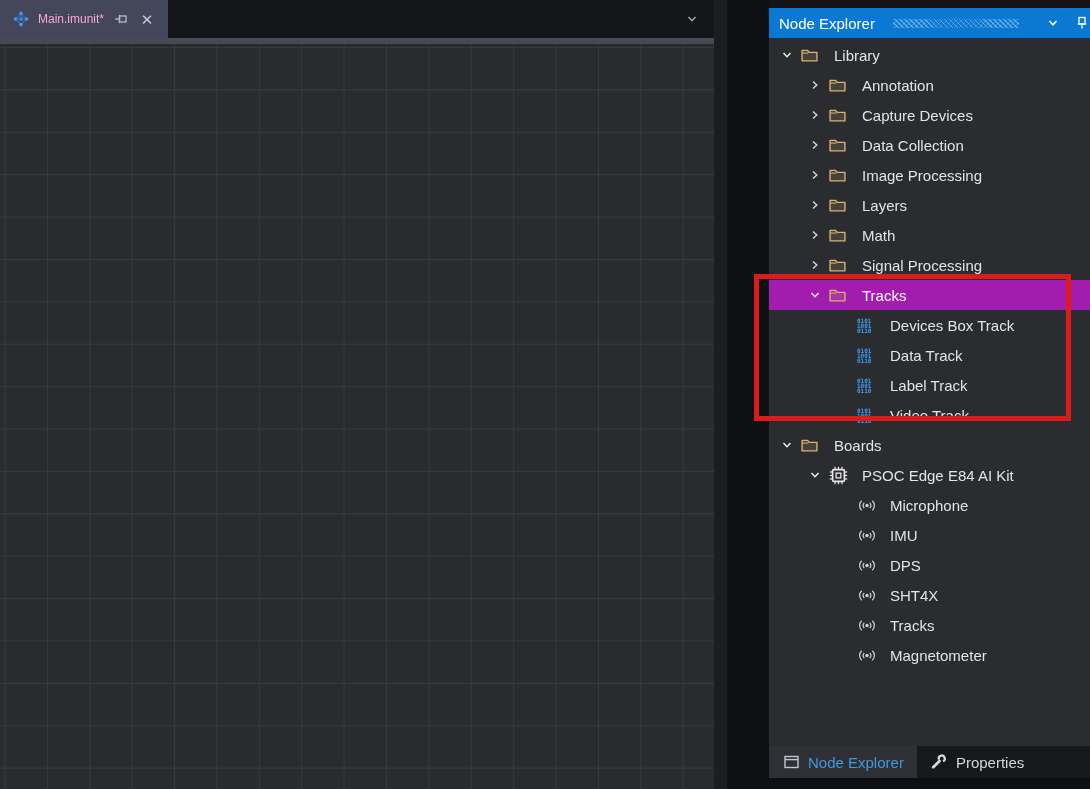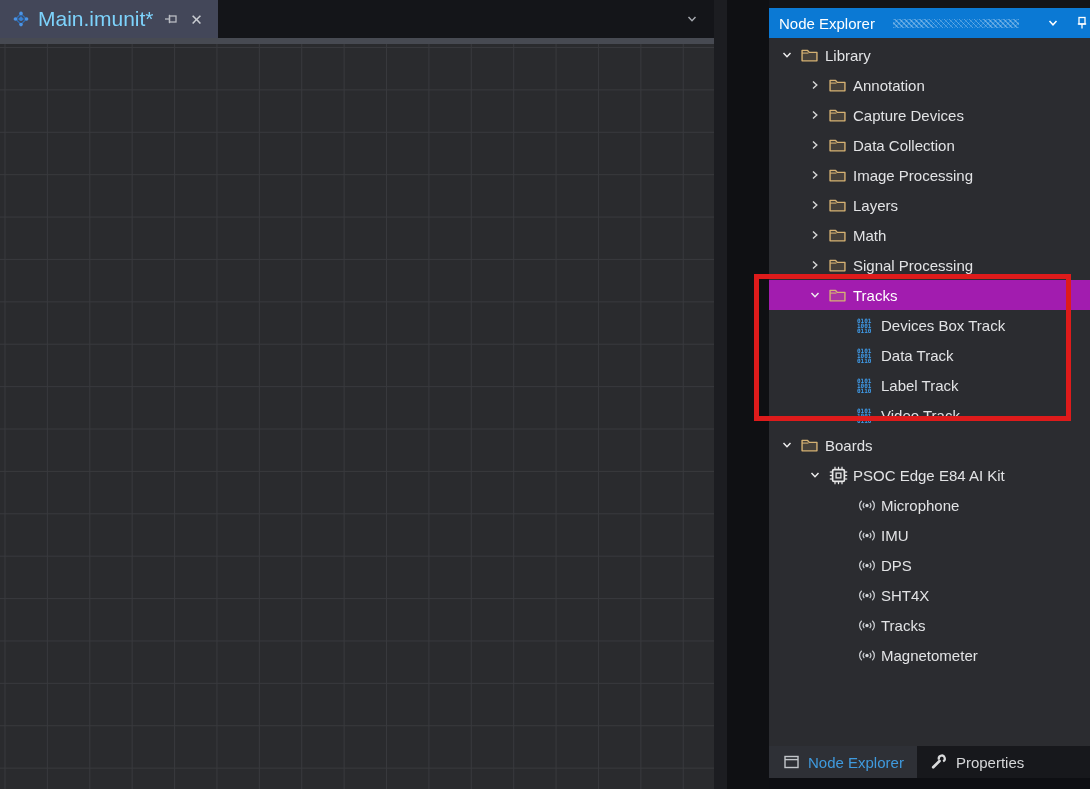--- a/index.html
+++ b/index.html
@@ -11,21 +11,21 @@
 
   
   .doc-tabbar {
     position:absolute; left:0; top:0; width:714px; height:38px;
     background:#141519; display:flex; align-items:stretch;
   }
   .doc-tab {
     display:flex; align-items:center; gap:8px;
     background:#434759; padding:0 12px; height:38px;
   }
-  .doc-tab-title { color:#7dd3fc; font-size:21px; white-space:nowrap; }
+  .doc-tab-title { color:#f9a8d4; font-size:12px; white-space:nowrap; }
   .tab-btn { display:flex; align-items:center; justify-content:center; width:18px; height:18px; }
   .close-x { color:#c9ccd1; font-size:15px; line-height:1; }
   .tabbar-caret { margin-left:auto; margin-right:14px; align-self:center; display:flex; }
 
   .canvas-hstrip {
     position:absolute; left:0; top:38px; width:714px; height:6px; background:#474a52;
   }
   .node-canvas {
     position:absolute; left:0; top:44px; width:714px; height:745px;
     background-color:#2a2b2e;
@@ -62,21 +62,21 @@
   
   .tree { position:absolute; left:0; top:40px; width:363px; }
   .tree-row {
     height:30px; display:flex; align-items:center;
     padding-left:calc(10px + var(--lvl) * 28px);
     font-size:15px; color:#e2e3e5; white-space:nowrap;
   }
   .tree-row.selected { background:#a21caf; color:#ffffff; }
   .tree-chev { flex:0 0 22px; display:flex; align-items:center; }
   .tree-icon { flex:0 0 22px; display:flex; align-items:center; }
-  .tree-label { margin-left:2px; }
+  .tree-label { margin-left:11px; }
   .binary-icon {
     display:flex; flex-direction:column;
     font-family:"DejaVu Sans Mono", monospace;
     font-size:6px; line-height:5px; font-weight:bold; color:#3f9ceb;
   }
 
   
   .red-annotation {
     position:absolute; left:754px; top:274px; width:317px; height:147px;
     border:5px solid #de1b1b; box-sizing:border-box; z-index:50; pointer-events:none;

